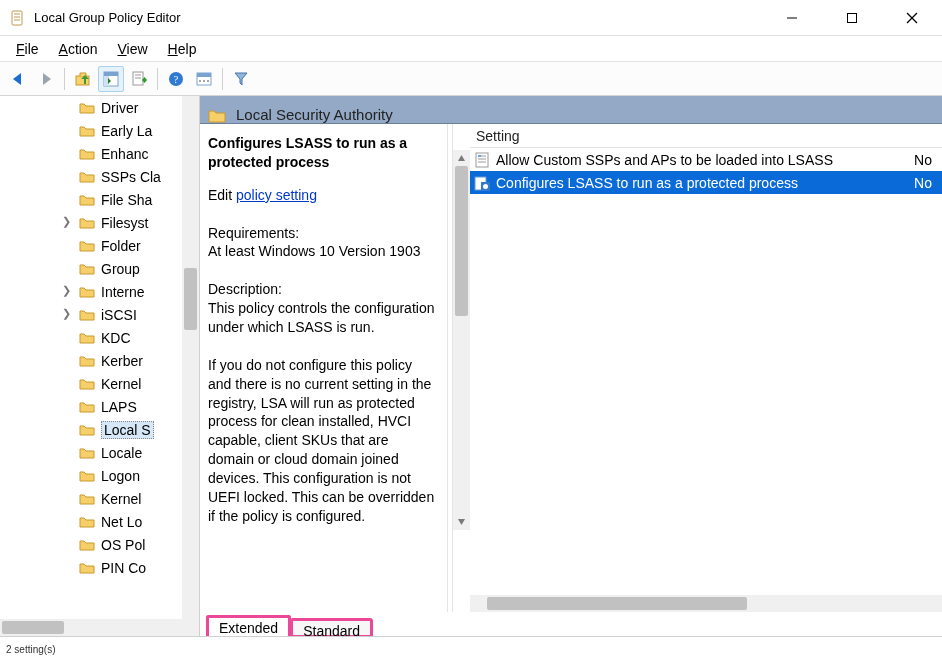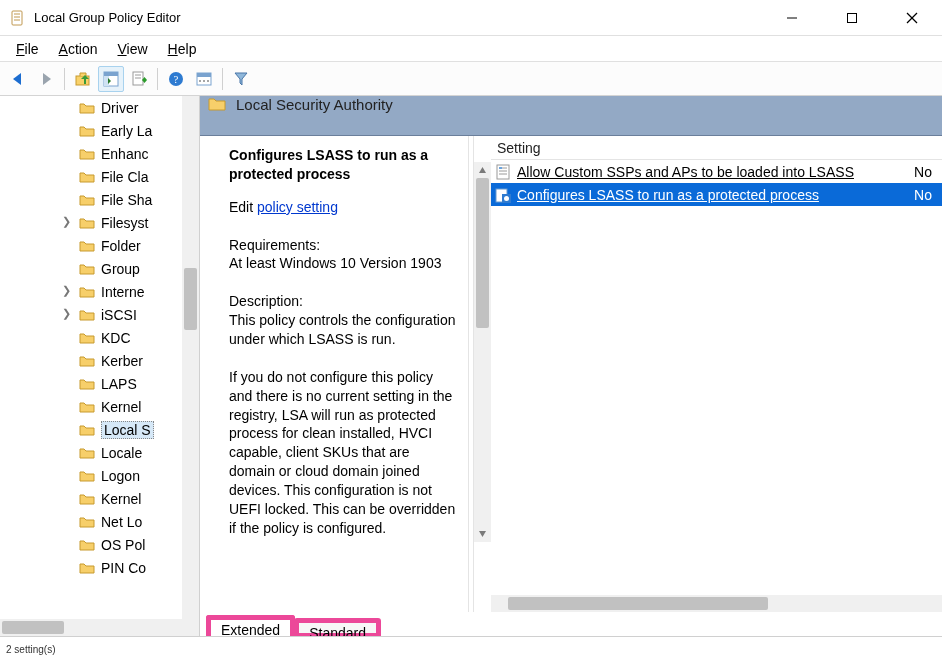--- a/index.html
+++ b/index.html
@@ -109,36 +109,35 @@
   .thumb-h { position:absolute; top:2px; bottom:2px; background:#c1c1c1; border-radius:2px; }
 
   .right-pane {
     flex:1;
     display:flex;
     flex-direction:column;
     background:#fff;
     overflow:hidden;
   }
   .tag-bar {
-    height:40px;
+    height:28px;
     background:#93a9c5;
     display:flex;
-    align-items:flex-start;
+    align-items:flex-end;
     border-bottom: 1px solid #6b7f9b;
   }
   .tag-icon {
     width:18px; height:15px; margin:0 10px 0 8px;
   }
   .tag-text { font-size:15px; color:#222; }
   .split {
     flex:1;
     display:flex;
     overflow:hidden;
     position:relative;
-    margin-left:21px;
   }
   .desc-pane {
     width:247px;
     padding:10px 12px 0 8px;
     font-size:14px;
     line-height:1.35;
     overflow:hidden;
   }
   .desc-pane .title { font-weight:600; margin-bottom:14px; }
   .link { color:#0038cf; text-decoration:underline; }
@@ -149,21 +148,20 @@
     border-bottom:1px solid #e4e4e4;
     padding-left:6px;
     font-size:14px;
     color:#222;
   }
   .row {
     height:23px; display:flex; align-items:center;
     padding-left:4px;
     font-size:14px;
     white-space:nowrap;
-    text-decoration:underline;
   }
   .row-icon { width:16px; height:16px; margin-right:6px; flex:none;}
   .row.selected { background:#0a6ad8; color:#fff; }
   .row .state { position:absolute; right:10px; }
   .row .name { flex:1; overflow:hidden; text-overflow:clip; }
   .list-vscroll {
     position:absolute; left:0; top:26px; width:17px; height:380px;
     background:#f0f0f0;
   }
   .list-caret {
@@ -181,21 +179,21 @@
     padding-left:6px;
     display:flex;
     align-items:flex-end;
     background:#fff;
     border-top:1px solid #fff;
   }
   .tab {
     height:22px;
     padding:2px 10px 0 10px;
     font-size:14px;
-    border:5px solid #ec4899;
+    border:3px solid #ec4899;
     border-top-left-radius:3px; border-top-right-radius:3px;
     background:#f7f7f7;
     margin-right:-1px;
     position:relative;
   }
   .tab.active { background:#fff; border-bottom:1px solid #fff; top:1px; }
   .tab.inactive { top:2px; height:20px; }
 
   .statusbar {
     height:24px;
@@ -337,21 +335,21 @@
             </svg>
           </span>
           <span>Enhanc</span>
         </div>
         <div class="tree-item">
           <span class="folder-icon">
             <svg width="16" height="13">
               <path d="M1 3 L5 3 L7 5 L15 5 L15 12 L1 12 Z" fill="#f7cf6a" stroke="#c79a2e"></path>
             </svg>
           </span>
-          <span>File Cla</span>
+          <span>SSPs Cla</span>
         </div>
         <div class="tree-item">
           <span class="folder-icon">
             <svg width="16" height="13">
               <path d="M1 3 L5 3 L7 5 L15 5 L15 12 L1 12 Z" fill="#f7cf6a" stroke="#c79a2e"></path>
             </svg>
           </span>
           <span>File Sha</span>
         </div>
         <div class="tree-item">
@@ -412,29 +410,29 @@
             </svg>
           </span>
           <span>Kerber</span>
         </div>
         <div class="tree-item">
           <span class="folder-icon">
             <svg width="16" height="13">
               <path d="M1 3 L5 3 L7 5 L15 5 L15 12 L1 12 Z" fill="#f7cf6a" stroke="#c79a2e"></path>
             </svg>
           </span>
+          <span>Kernel </span>
+        </div>
+        <div class="tree-item">
+          <span class="folder-icon">
+            <svg width="16" height="13">
+              <path d="M1 3 L5 3 L7 5 L15 5 L15 12 L1 12 Z" fill="#f7cf6a" stroke="#c79a2e"></path>
+            </svg>
+          </span>
           <span>LAPS</span>
-        </div>
-        <div class="tree-item">
-          <span class="folder-icon">
-            <svg width="16" height="13">
-              <path d="M1 3 L5 3 L7 5 L15 5 L15 12 L1 12 Z" fill="#f7cf6a" stroke="#c79a2e"></path>
-            </svg>
-          </span>
-          <span>Kernel </span>
         </div>
         <div class="tree-item selected">
           <span class="folder-icon">
             <svg width="16" height="13">
               <path d="M1 3 L5 3 L7 5 L15 5 L15 12 L1 12 Z" fill="#f7cf6a" stroke="#c79a2e"></path>
             </svg>
           </span>
           <span class="label-sel">Local S</span>
         </div>
         <div class="tree-item">

